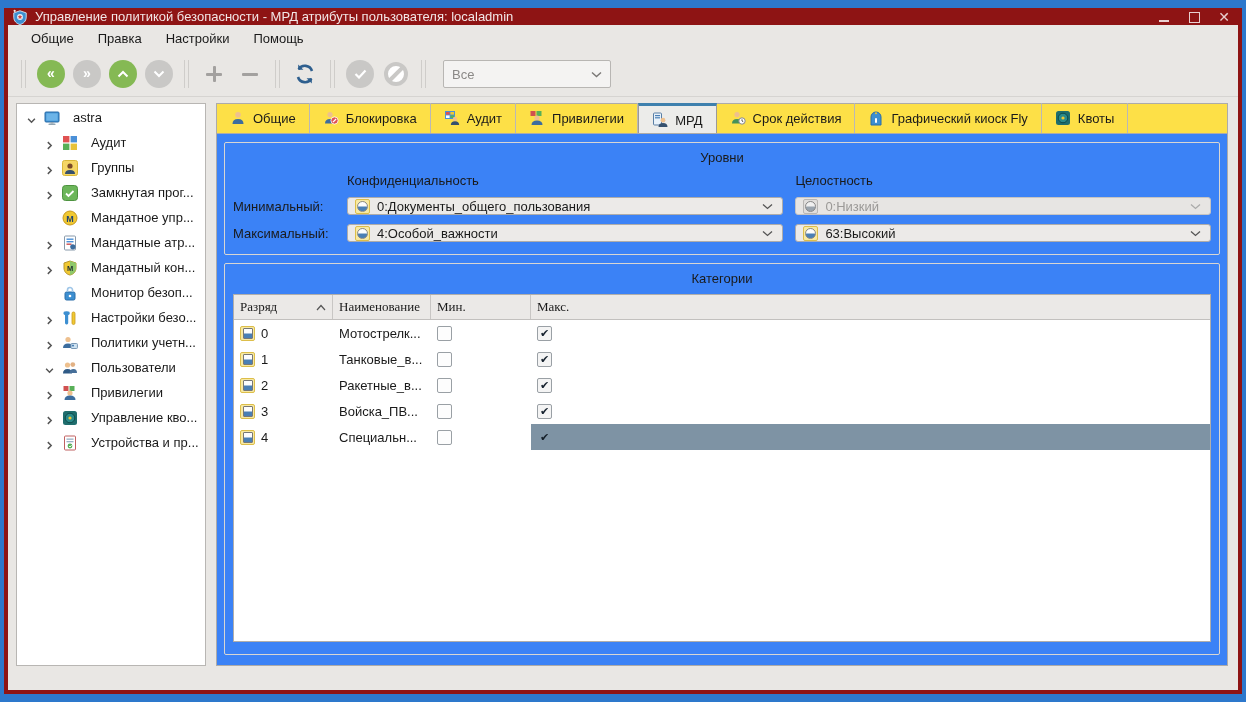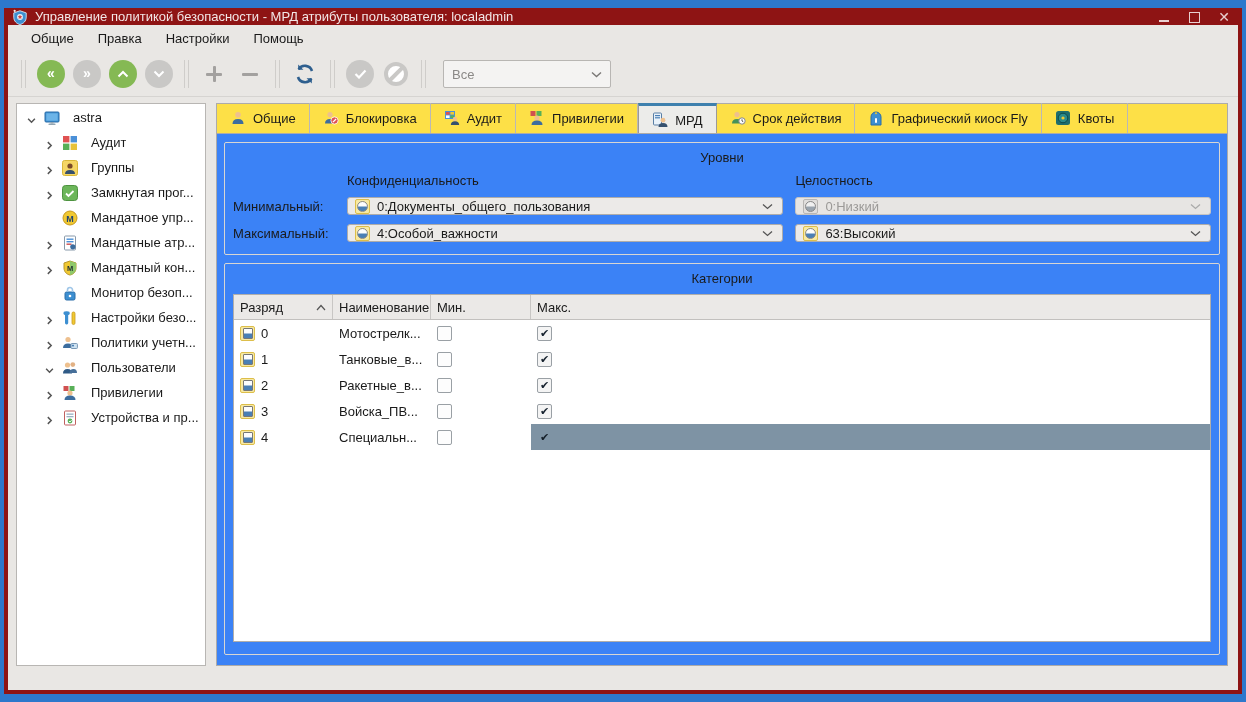--- a/index.html
+++ b/index.html
@@ -95,21 +95,21 @@
   .combo .ctext{ flex:1; white-space:nowrap; overflow:hidden; }
   .combo.disabled{ background:#e7e5e3; border-color:#c6c4c2; color:#9b9997; }
   .ballicon{ width:15px; height:15px; flex:none; background:#f7e9a3; border:1px solid #ddbe4a; border-radius:2px; display:flex; align-items:center; justify-content:center; }
   .ballicon::after{ content:""; width:9px; height:9px; border-radius:50%; background:linear-gradient(#fdfdfd 42%, #4a7fb5 58%); border:0.5px solid #888;}
   .combo.disabled .ballicon{ background:#e0dedc; border-color:#b8b6b4; }
   .combo.disabled .ballicon::after{ background:linear-gradient(#f0f0f0 42%, #9aa4ae 58%); }
   
   .cats{ flex:1; display:flex; flex-direction:column; min-height:0; }
   .table{ flex:1; border:1px solid #b0aeab; background:#fff; display:flex; flex-direction:column; min-height:0; }
   .thead{ display:flex; background:#ebe9e7; border-bottom:1px solid #c2c0be; flex:none; height:25px; }
-  .th{ display:flex; align-items:center; padding:0 6px; border-right:1px solid #c8c6c4; white-space:nowrap; overflow:hidden; gap:15px;}
+  .th{ display:flex; align-items:center; padding:0 6px; border-right:1px solid #c8c6c4; white-space:nowrap; overflow:hidden; gap:15px;font-family:Liberation Serif, serif;}
   .c1{ width:99px; flex:none;} .c2{ width:98px; flex:none;} .c3{ width:100px; flex:none;} .c4{ flex:1; min-width:0;}
   .tbody{ flex:1; overflow:hidden; }
   .trow{ display:flex; height:26px; align-items:stretch; }
   .tc{ display:flex; align-items:center; padding:0 6px; gap:6px; white-space:nowrap; overflow:hidden; }
   .cat-icon{ width:15px; height:15px; flex:none; background:#f7e9a3; border:1px solid #ddbe4a; border-radius:2px; display:flex; align-items:center; justify-content:center;}
   .cat-icon::after{ content:""; width:8px; height:9px; background:linear-gradient(#fdfdfd 45%, #4a7fb5 55%); border:0.5px solid #777; border-radius:1px; }
   .cb{ width:15px; height:15px; border:1px solid #9aa0a5; background:#fdfdfd; border-radius:2px; display:flex; align-items:center; justify-content:center; font-size:11px; color:transparent; }
   .cb::before{ content:"✔"; line-height:1; }
   .cb.checked{ color:#16222e; background:#f4f4f4; }
   .tc.selcell{ background:#7e93a4; }
@@ -412,20 +412,37 @@
                   <rect x="1.5" y="1" width="5" height="5" fill="#d05050"></rect>
                   <rect x="7.5" y="1" width="5" height="5" fill="#58b058"></rect>
                   <circle cx="8" cy="8" r="2.6" fill="#eec08e"></circle>
                   <path d="M2.5 15q0-4.5 5.5-4.5t5.5 4.5z" fill="#3d6d9e"></path>
                 </svg>
               </span>
           <span class="tlabel">Привилегии</span>
             </span>
         </div>
 
+        <div class="titem lvl1">
+          <span class="exp">
+              <svg width="9" height="9" viewBox="0 0 8 8">
+                <path d="M2.5 1l3 3-3 3" fill="none" stroke="#555" stroke-width="1.3"></path>
+              </svg>
+            </span>
+          <span class="rowbody">
+              <span class="ticon">
+                <svg viewBox="0 0 16 16">
+                  <rect x="1" y="1" width="14" height="14" rx="2.5" fill="#1f6d6d"></rect>
+                  <circle cx="8" cy="8" r="4.8" fill="#2a8a8a" stroke="#0e4a4a"></circle>
+                  <circle cx="8" cy="8" r="1.6" fill="#f0c832"></circle>
+                </svg>
+              </span>
+          <span class="tlabel">Управление кво...</span>
+            </span>
+        </div>
 
         <div class="titem lvl1">
           <span class="exp">
               <svg width="9" height="9" viewBox="0 0 8 8">
                 <path d="M2.5 1l3 3-3 3" fill="none" stroke="#555" stroke-width="1.3"></path>
               </svg>
             </span>
           <span class="rowbody">
               <span class="ticon">
                 <svg viewBox="0 0 16 16">

